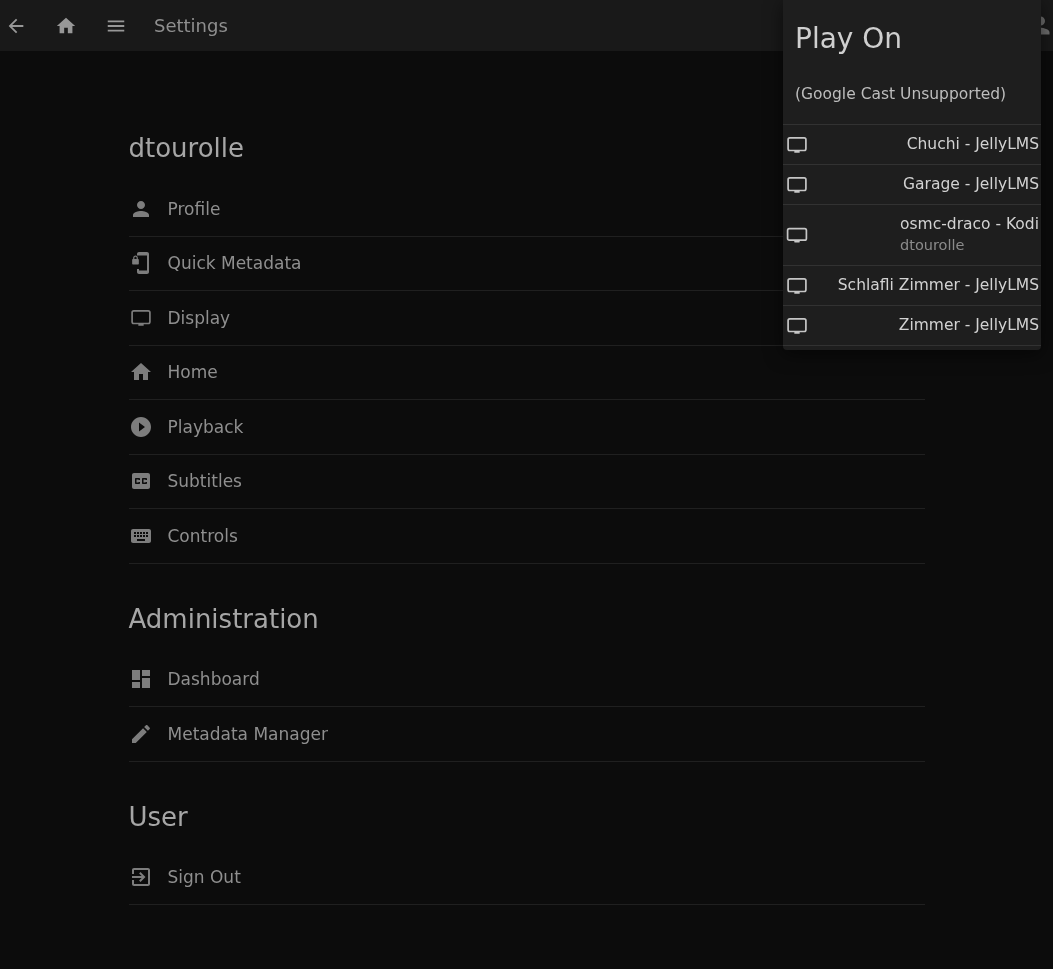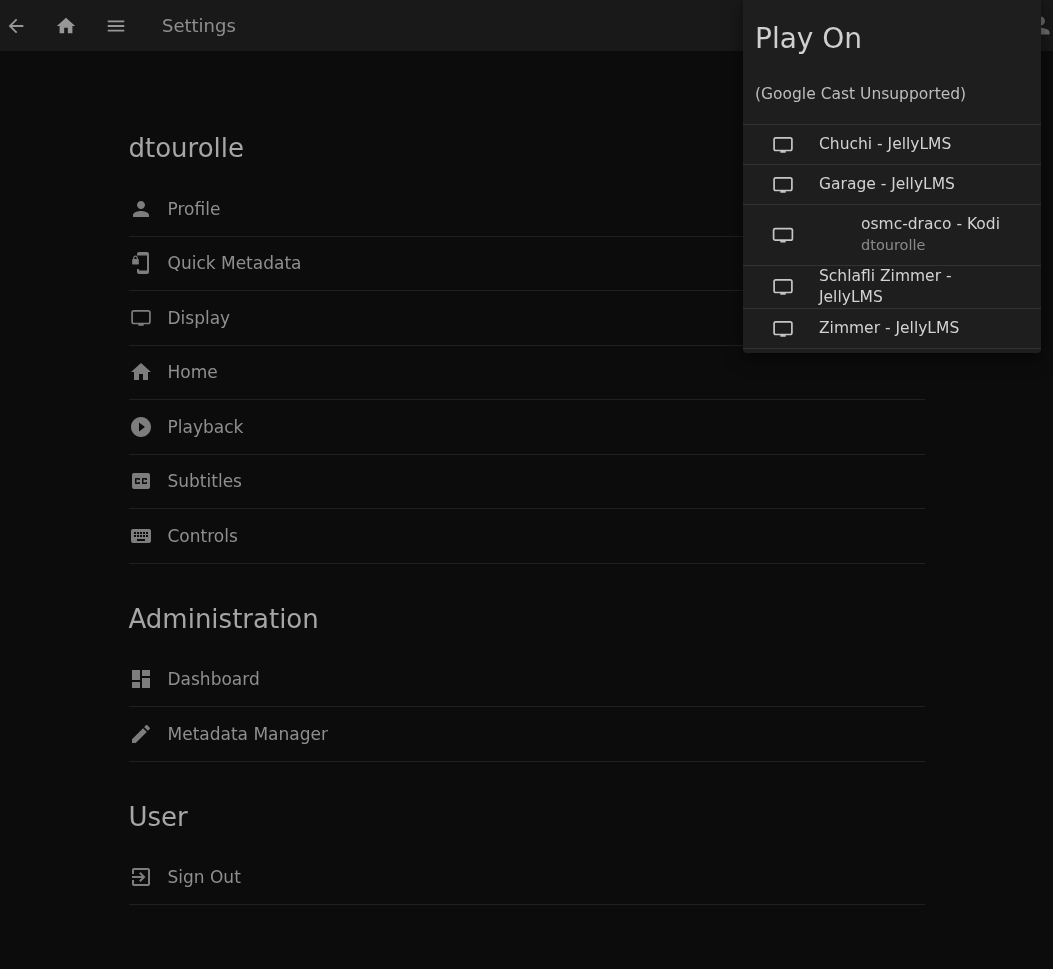--- a/index.html
+++ b/index.html
@@ -15,21 +15,21 @@
   .header {
     position:absolute; top:0; left:0; right:0; height:51px;
     background:#191919; display:flex; align-items:center; z-index:5;
   }
   .hbtn {
     width:32px; height:51px; margin-right:18px; background:none; border:none;
     display:flex; align-items:center; justify-content:center;
     color:#979797; cursor:pointer; flex:none;
   }
   .hbtn svg { width:22px; height:22px; fill:currentColor; display:block; }
-  .htitle { margin-left:12px; font-size:18px; color:#8f8f8f; font-weight:400; }
+  .htitle { margin-left:4px; font-size:18px; color:#8f8f8f; font-weight:400; }
   .avatar-sliver {
     position:absolute; top:12px; left:1027px; width:27px; height:27px;
     color:#6f6f6f; z-index:6;
   }
   .avatar-sliver svg { width:27px; height:27px; fill:currentColor; display:block; }
 
   
   .content { max-width:796px; margin:0 auto; padding-top:130px; }
   .section-title {
     font-size:26px; line-height:36px; font-weight:400;
@@ -39,37 +39,37 @@
   .row {
     display:flex; align-items:center; height:54.5px;
     border-bottom:1px solid rgba(255,255,255,0.085); cursor:pointer;
   }
   .row-icon { width:24px; height:24px; margin-right:15px; color:#7d7d7d; flex:none; }
   .row-icon svg { width:24px; height:24px; fill:currentColor; display:block; }
   .row-label { font-size:17px; color:#8f8f8f; }
 
   
   .popup {
-    position:absolute; top:0; right:12px; width:298px;
+    position:absolute; top:0; right:12px; width:258px;
     background:#1e1e1e; border-radius:0 0 4px 4px;
     box-shadow:0 4px 18px rgba(0,0,0,0.55);
     z-index:10; padding-bottom:4px;
   }
   .popup-title {
     font-size:28px; line-height:38px; font-weight:400;
     color:#cfcfcf; margin:20px 12px 0;
   }
   .popup-sub {
     font-size:15.5px; line-height:20px; color:#bdbdbd;
     margin:26px 12px 20px;
   }
   .device-list { border-top:1px solid rgba(255,255,255,0.09); }
   .device {
-    display:flex; align-items:center; min-height:40px; padding:0 28px;
-    border-bottom:1px solid rgba(255,255,255,0.09); cursor:pointer;
+    display:flex; align-items:center; min-height:40px; padding:0 2px;
+    border-bottom:1px solid rgba(255,255,255,0.09); cursor:pointer;justify-content:space-between;
   }
   .device.two-line { padding-top:9px; padding-bottom:9px;gap:42px; }
   .device-icon { width:24px; height:24px; margin-right:24px; color:#c6c6c6; flex:none; }
   .device-icon svg { width:24px; height:24px; fill:currentColor; display:block; }
   .device-name { font-size:15.5px; color:#d2d2d2; line-height:21px; }
   .device-sub { font-size:14.5px; color:#8a8a8a; line-height:21px; }
   .device-sub:empty { display:none; }
 </style>
 </head>
 <body>

